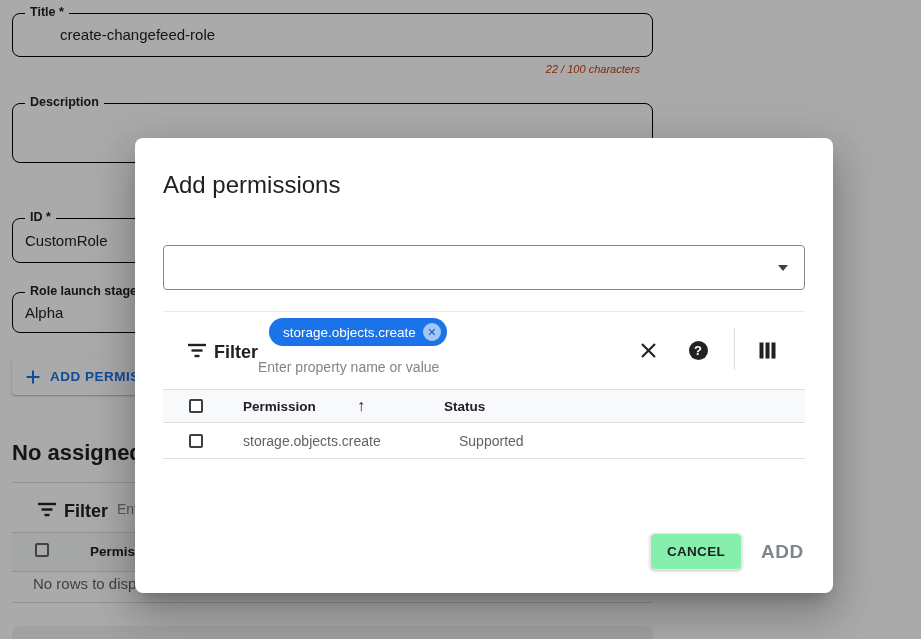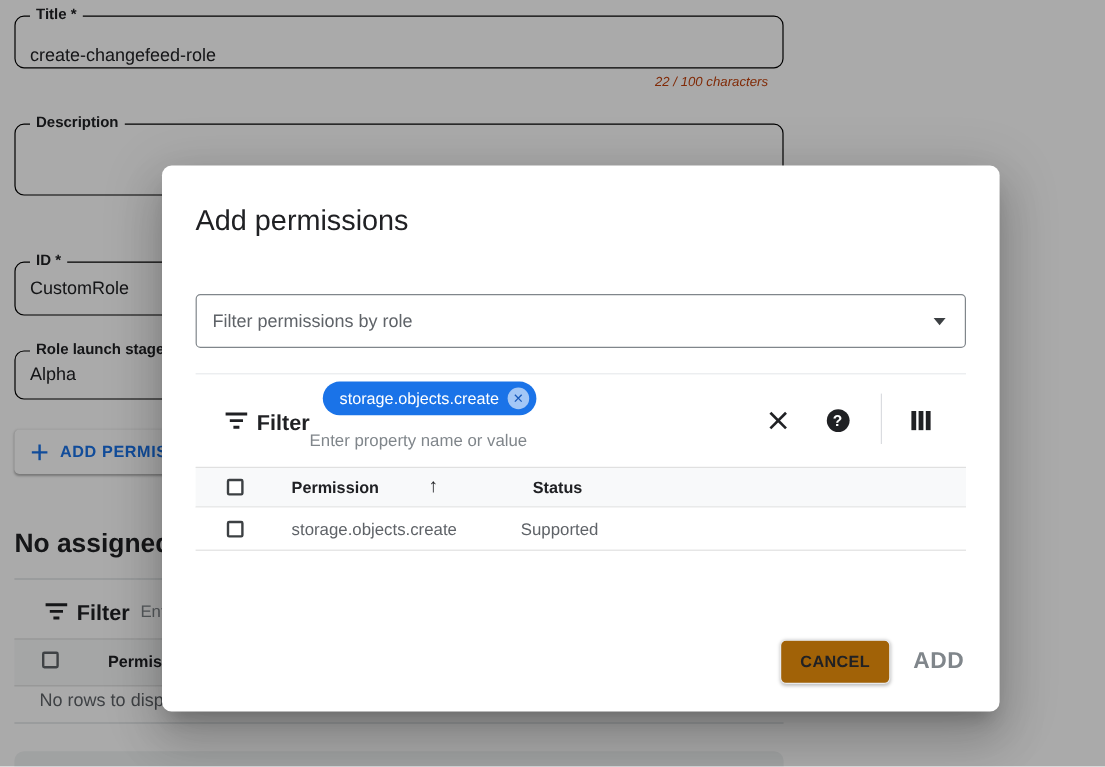--- a/index.html
+++ b/index.html
@@ -72,42 +72,42 @@
   .m-trow  { position:relative; height:36px; background:#fff; border-bottom:1px solid #e0e0e0; }
   .m-table .cbp { position:absolute; left:26px; top:50%; transform:translateY(-50%); }
   .col-perm { position:absolute; left:80px; top:50%; transform:translateY(-50%);
               font-size:13.5px; font-weight:bold; color:#202124; }
   .sort-arrow { position:absolute; left:194px; top:50%; transform:translateY(-50%);
                 font-size:16px; font-weight:bold; color:#202124; }
   .col-status { position:absolute; left:281px; top:50%; transform:translateY(-50%);
                 font-size:13.5px; font-weight:bold; color:#202124; }
   .cell-perm { position:absolute; left:80px; top:50%; transform:translateY(-50%);
                font-size:14px; color:#5f6368; }
-  .cell-status { position:absolute; left:271px; top:50%; transform:translateY(-50%);
+  .cell-status { position:absolute; left:296px; top:50%; transform:translateY(-50%);
                  font-size:14px; color:#5f6368; }
 
   .cancel-btn { position:absolute; left:515px; top:395px; width:92px; height:37px;
-        background:#a16207; border:1px solid #e8eaed; border-radius:5px;
+        background:#86efac; border:1px solid #e8eaed; border-radius:5px;
         box-shadow:0 1px 3px rgba(0,0,0,.25); font-family:inherit;
         font-size:13.5px; font-weight:bold; letter-spacing:.3px; color:#202124; cursor:pointer; }
   .add-btn { position:absolute; left:626px; top:402px; width:58px; height:24px;
         background:none; border:none; font-family:inherit; text-align:left;
         font-size:19px; font-weight:bold; letter-spacing:.5px; color:#80868b; cursor:default; }
   svg { display:block; }
 </style>
 </head>
 <body>
 
 <div class="stage">
 
   <div class="page">
 
     <div class="field" style="top:13px; height:44px; width:641px; left:12px;">
       <span class="flabel">Title *</span>
-      <span class="fvalue" style="top:24px;">create-changefeed-role</span>
+      <span class="fvalue" style="top:12px;margin-left:35px;">create-changefeed-role</span>
     </div>
     <div class="counter">22 / 100 characters</div>
 
     <div class="field" style="top:103px; height:60px; width:641px; left:12px;padding-left:44px;">
       <span class="flabel">Description</span>
     </div>
 
     <div class="field" style="top:218px; height:45px; width:641px; left:12px;">
       <span class="flabel">ID *</span>
       <span class="fvalue" style="top:13px;">CustomRole</span>
@@ -147,21 +147,20 @@
     <div class="hr" style="top:602px;"></div>
     <div class="bottom-box"></div>
   </div>
 
   <div class="scrim"></div>
 
   <div class="modal">
     <div class="m-title">Add permissions</div>
 
     <div class="role-filter">
-      <span class="rf-text">Filter permissions by role</span>
       <span class="chev"></span>
     </div>
 
     <div class="tb-divider"></div>
 
     <svg class="m-filter-icon" width="20" height="15" viewBox="0 0 20 15">
       <line x1="1" y1="2" x2="19" y2="2" stroke="#202124" stroke-width="2.4"></line>
       <line x1="4.5" y1="7.5" x2="15.5" y2="7.5" stroke="#202124" stroke-width="2.4"></line>
       <line x1="7.5" y1="13" x2="12.5" y2="13" stroke="#202124" stroke-width="2.4"></line>
     </svg>

